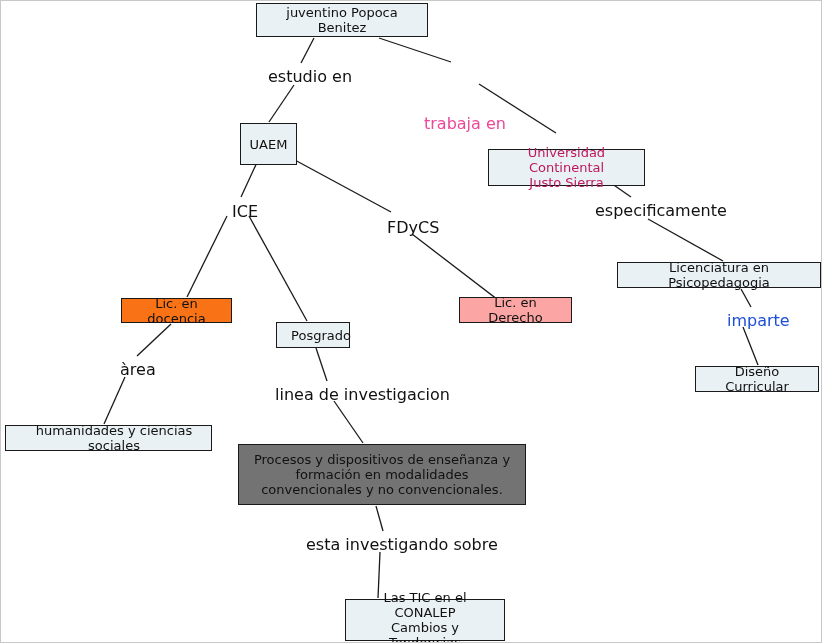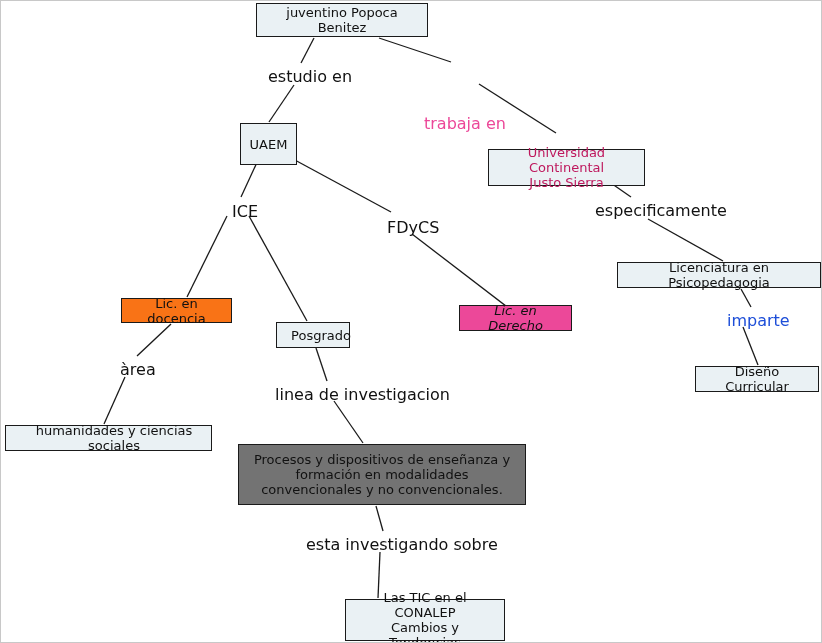--- a/index.html
+++ b/index.html
@@ -77,21 +77,21 @@
     </svg>
   <div id="node-layer">
       <div class="node" style="left: 255px; top: 2px; width: 172px; height: 34px; background: rgb(234, 241, 244); border-color: rgb(26, 26, 26); color: rgb(17, 17, 17);">juventino Popoca Benitez</div>
       <div class="node" style="left: 239px; top: 122px; width: 57px; height: 42px; background: rgb(234, 241, 244); border-color: rgb(26, 26, 26); color: rgb(17, 17, 17);">UAEM</div>
       <div class="node" style="left: 487px; top: 148px; width: 157px; height: 37px; background: rgb(234, 241, 244); border-color: rgb(26, 26, 26); color: #be185d;">Universidad Continental
 Justo Sierra</div>
       <div class="node" style="left: 616px; top: 261px; width: 204px; height: 26px; background: rgb(234, 241, 244); border-color: rgb(26, 26, 26); color: rgb(17, 17, 17);">Licenciatura en Psicopedagogia</div>
       <div class="node" style="left: 694px; top: 365px; width: 124px; height: 26px; background: rgb(234, 241, 244); border-color: rgb(26, 26, 26); color: rgb(17, 17, 17);">Diseño Curricular</div>
       <div class="node" style="left: 120px; top: 297px; width: 111px; height: 25px; background: #f97316; border-color: rgb(26, 26, 26); color: rgb(17, 17, 17);">Lic. en docencia</div>
       <div class="node" style="left: 275px; top: 321px; width: 74px; height: 26px; background: rgb(234, 241, 244); border-color: rgb(26, 26, 26); color: rgb(17, 17, 17); padding-left: 24px;">Posgrado</div>
-      <div class="node" style="left: 458px; top: 304px; width: 113px; height: 26px; background: #ec4899; border-color: rgb(26, 26, 26); color: rgb(17, 17, 17); font-style: italic;">Lic. en Derecho</div>
+      <div class="node" style="left: 458px; top: 296px; width: 113px; height: 26px; background: #fca5a5; border-color: rgb(26, 26, 26); color: rgb(17, 17, 17);">Lic. en Derecho</div>
       <div class="node" style="left: 4px; top: 424px; width: 207px; height: 26px; background: rgb(234, 241, 244); border-color: rgb(26, 26, 26); color: rgb(17, 17, 17); padding-left: 19px;">humanidades y ciencias sociales</div>
       <div class="node" style="left: 237px; top: 443px; width: 288px; height: 61px; background: #737373; border-color: rgb(26, 26, 26); color: rgb(17, 17, 17);">Procesos y dispositivos de enseñanza y
 formación en modalidades
 convencionales y no convencionales.</div>
       <div class="node" style="left: 296px; top: 598px; width: 160px; height: 42px; background: rgb(234, 241, 244); border-color: rgb(26, 26, 26); color: rgb(17, 17, 17); margin-left: 48px;">Las TIC en el CONALEP
 Cambios y Tendencias</div>
     </div>
   <div id="label-layer">
       <div class="link-label" style="left: 267px; top: 69px; color: rgb(17, 17, 17);">estudio en</div>
       <div class="link-label" style="left: 423px; top: 68px; color: #ec4899; margin-top: 48px;">trabaja en</div>

